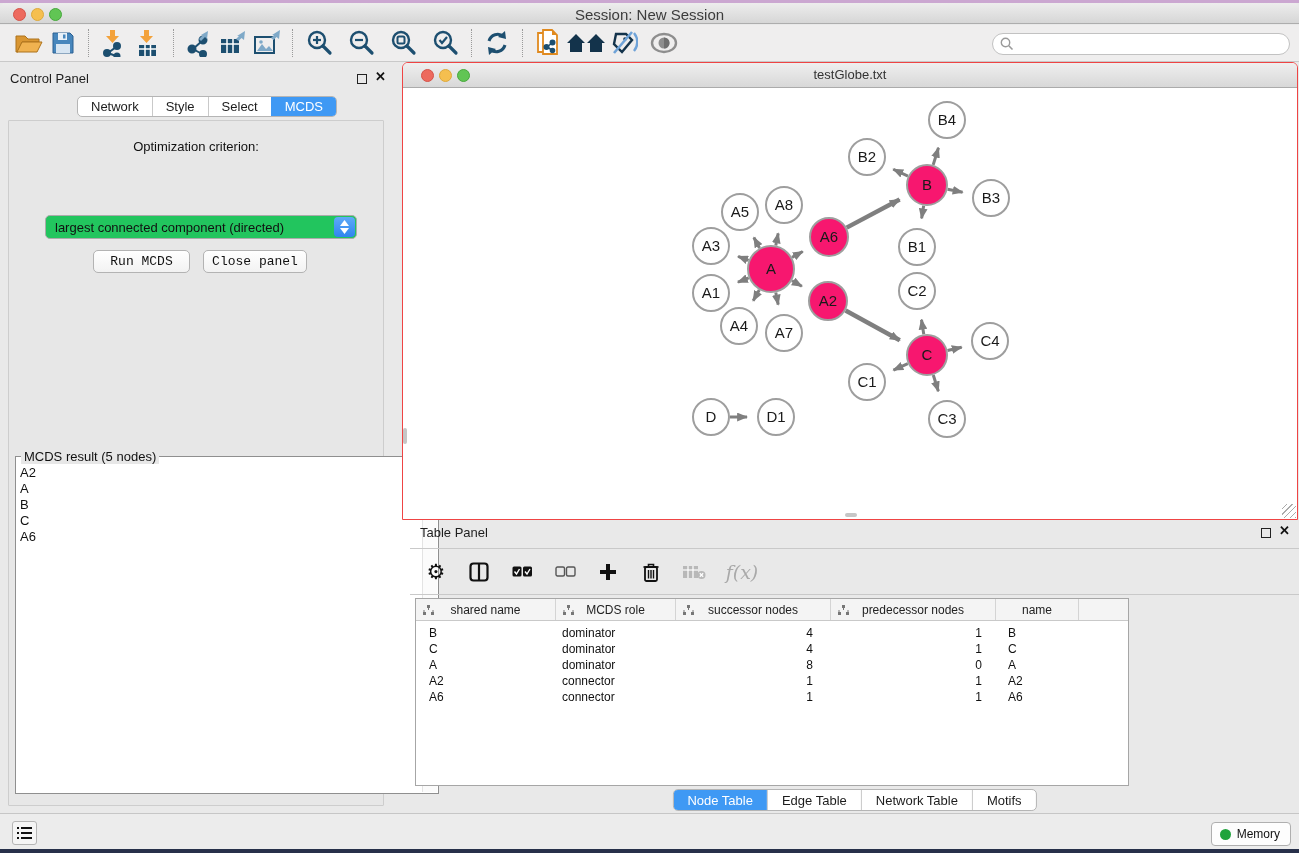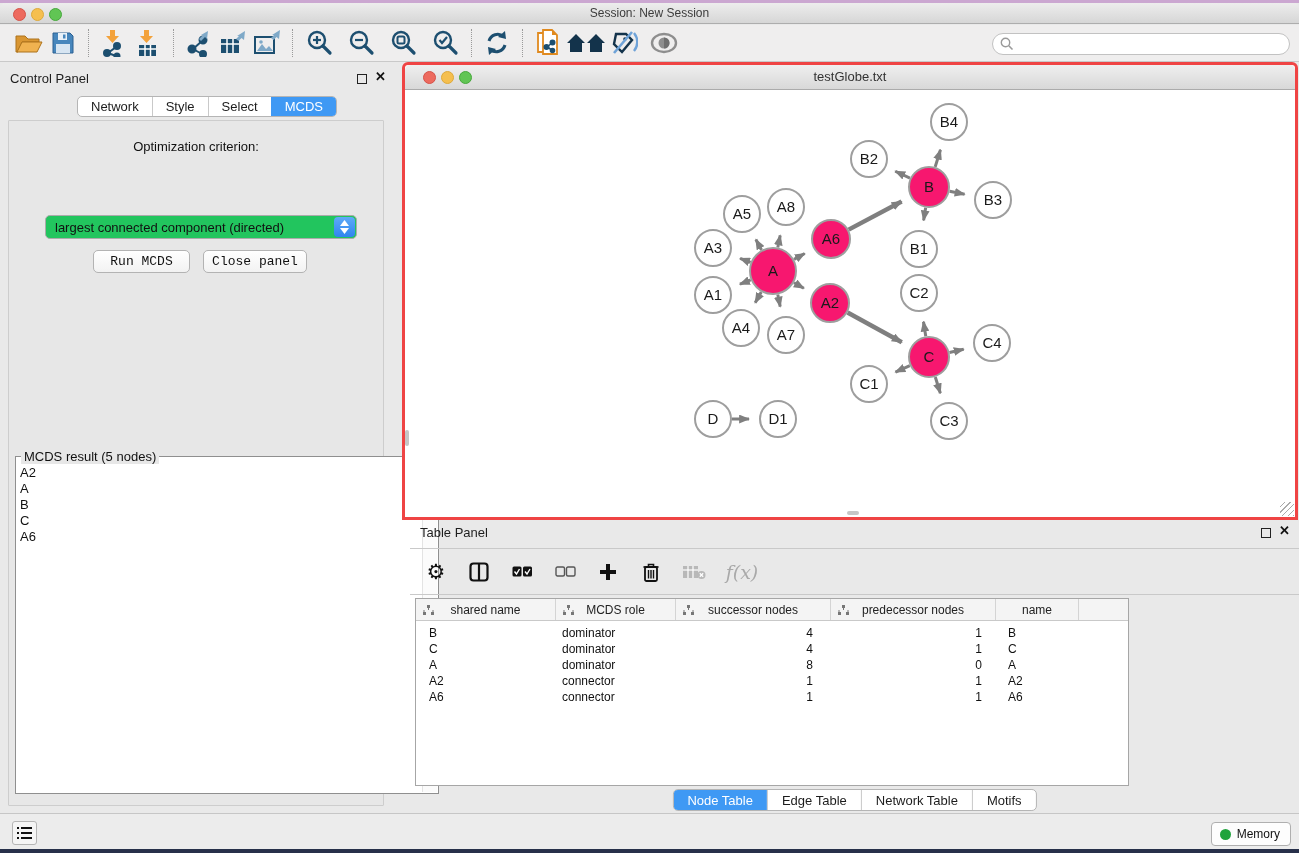--- a/index.html
+++ b/index.html
@@ -7,21 +7,21 @@
   body { font-family:"Liberation Sans", sans-serif; background:#E9E9E9; overflow:hidden; }
   #app { position:relative; width:1299px; height:853px; background:#E9E9E9; }
 
   
   .top-strip { position:absolute; left:0; top:0; width:1299px; height:3px; background:#CBA7D1; }
   .bottom-strip { position:absolute; left:0; top:849px; width:1299px; height:4px; background:#27304A; }
 
   
   .titlebar { position:absolute; left:0; top:3px; width:1299px; height:21px;
     background:linear-gradient(#EDEDED,#D6D6D6); border-bottom:1px solid #ADADAD; border-radius:5px 5px 0 0; }
-  .titlebar .win-title { position:absolute; left:0; right:0; top:3px; text-align:center; font-size:12px; color:#3c3c3c; }
+  .titlebar .win-title { position:absolute; left:0; right:0; top:3px; text-align:center; font-size:15px; color:#3c3c3c; }
   .tl { position:absolute; top:5px; width:13px; height:13px; border-radius:50%; }
   .tl.red { left:13px; background:#ED6A5E; border:1px solid #D55249; }
   .tl.yellow { left:31px; background:#F5BF4F; border:1px solid #DEA93A; }
   .tl.green { left:49px; background:#61C554; border:1px solid #47A83C; }
 
   
   .toolbar { position:absolute; left:0; top:25px; width:1299px; height:37px; background:#EFEEEE;
     border-bottom:1px solid #C9C9C9; display:flex; align-items:center; padding-left:12px; }
   .tbtn { display:flex; align-items:center; justify-content:center; width:34px; height:32px; flex:none; }
   .tsep { width:1px; height:28px; border-left:1px dotted #9A9A9A; margin:0 8px; flex:none; }
@@ -66,21 +66,21 @@
   .result-legend { position:absolute; left:5px; top:-8px; background:#E7E7E7; padding:0 3px;
     font-size:13px; color:#111; }
   .result-list { position:absolute; left:4px; top:8px; right:18px; bottom:2px; overflow:hidden;
     font-size:13px; color:#111; }
   .result-list div { line-height:16px; }
   .result-scroll { position:absolute; right:1px; top:1px; bottom:1px; width:15px; background:#FBFBFB;
     border-left:1px solid #E3E3E3; }
 
   
   .net-window { position:absolute; left:402px; top:62px; width:896px; height:458px;
-    background:#fff; border:3px solid #ef4444; border-radius:6px 6px 0 0; }
+    background:#fff; border:1px solid #ef4444; border-radius:6px 6px 0 0; }
   .nw-titlebar { position:absolute; left:0; top:0; right:0; height:25px;
     background:linear-gradient(#EFEFEF,#D8D8D8); border-bottom:1px solid #ABABAB; border-radius:5px 5px 0 0; }
   .nw-titlebar .tl { top:6px; }
   .nw-titlebar .tl.red { left:18px; } .nw-titlebar .tl.yellow { left:36px; } .nw-titlebar .tl.green { left:54px; }
   .nw-title { position:absolute; left:0; right:0; top:4px; text-align:center; font-size:13px; color:#333; }
   .nw-canvas { position:absolute; left:0; top:25px; right:0; bottom:0; background:#fff; overflow:hidden; }
   .v-thumb { position:absolute; left:0px; top:340px; width:4px; height:16px; background:#C6C6C6; border-radius:2px; }
   .h-thumb { position:absolute; left:442px; bottom:2px; width:12px; height:4px; background:#C6C6C6; border-radius:2px; }
   .resize-grip { position:absolute; right:1px; bottom:1px; width:14px; height:14px;
     background:repeating-linear-gradient(135deg, transparent 0 3px, #ABABAB 3px 4px); }

